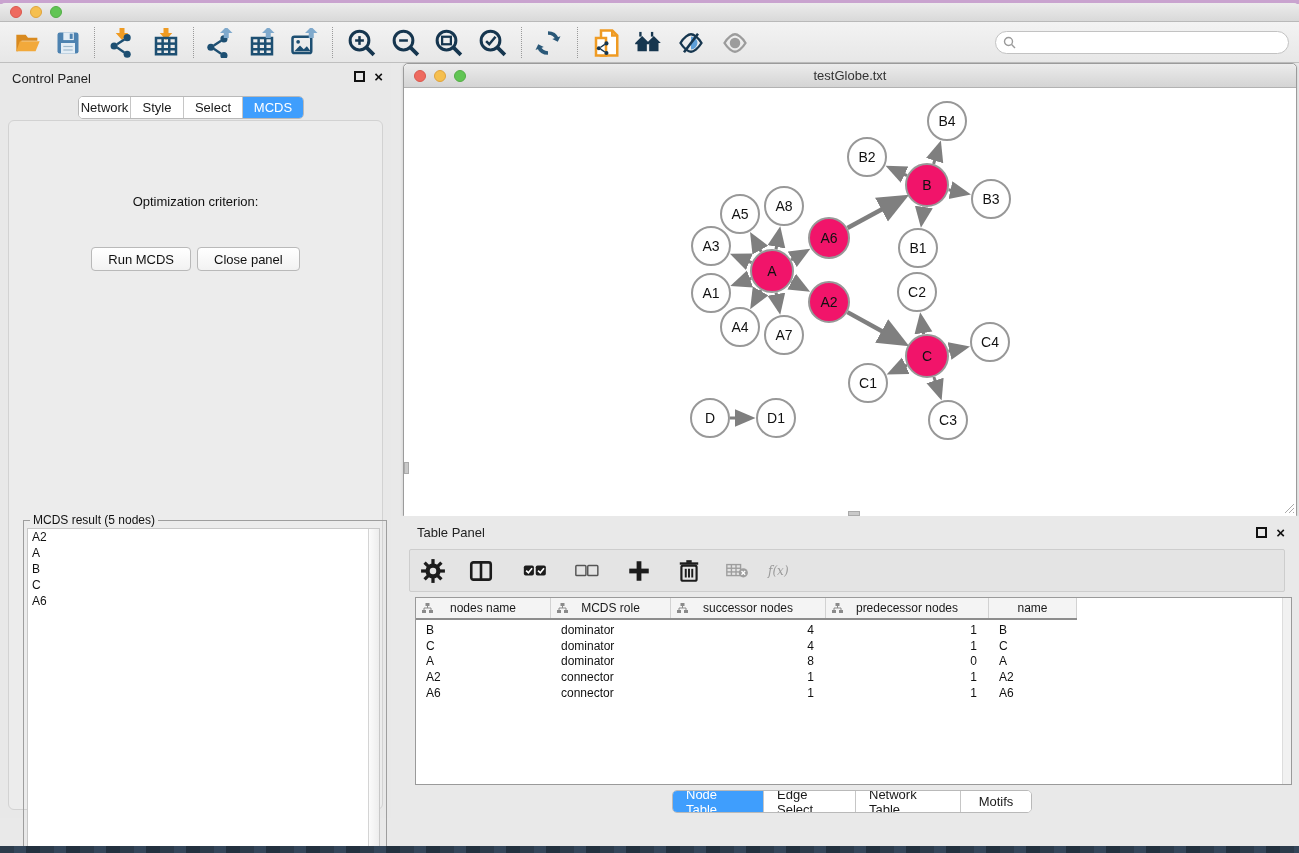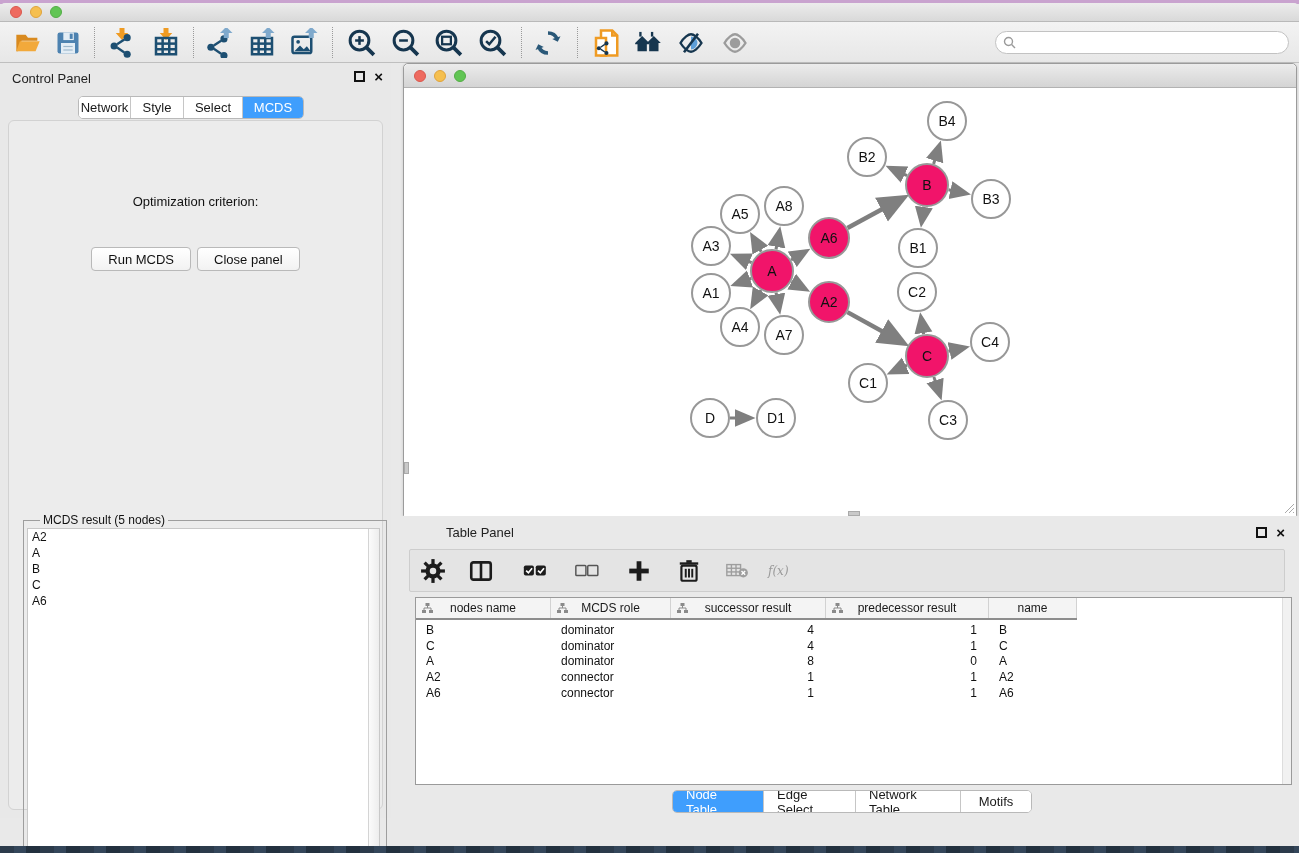--- a/index.html
+++ b/index.html
@@ -52,39 +52,39 @@
   .sel-stepper { width:20px; height:22px; background:linear-gradient(#6fb1fc,#3b8ff9); border-radius:0 3px 3px 0;
     display:flex; flex-direction:column; align-items:center; justify-content:center; gap:3px; }
   .tri-up { width:0; height:0; border-left:4px solid transparent; border-right:4px solid transparent; border-bottom:5px solid #fff; }
   .tri-down { width:0; height:0; border-left:4px solid transparent; border-right:4px solid transparent; border-top:5px solid #fff; }
   .cp-buttons { position:absolute; left:0; top:126px; width:100%; display:flex; justify-content:center; gap:6px; }
   .push-btn { height:24px; background:linear-gradient(#ffffff,#f2f2f2); border:1px solid #b9b9b9; border-radius:4px;
     font-size:13px; color:#111; padding:0 16px; display:flex; align-items:center; }
 
   .mcds-fieldset { position:absolute; left:14px; top:392px; width:364px; height:345px;
     border:1px solid #9e9e9e; background:transparent; }
-  .mcds-fieldset legend { font-size:12px; color:#111; padding:0 3px; margin-left:16px; }
+  .mcds-fieldset legend { font-size:12px; color:#111; padding:0 3px; margin-left:6px; }
   .mcds-list { position:absolute; left:3px; top:1px; right:6px; bottom:4px; background:#fff; border:1px solid #c8c8c8; overflow:hidden; }
   .mcds-scroll { position:absolute; right:0; top:0; bottom:0; width:11px; background:linear-gradient(90deg,#fbfbfb,#ededed); border-left:1px solid #d4d4d4; }
   .mcds-item { font-size:12px; color:#111; padding:1px 0 1px 4px; line-height:14px; }
 
   
   .net-window { position:absolute; left:403px; top:63px; width:894px; height:453px;
     border:1px solid #9b9b9b; border-radius:5px 5px 0 0; background:#fff; box-shadow:0 1px 3px rgba(0,0,0,0.15); }
   .net-titlebar { position:absolute; left:0; top:0; width:100%; height:24px;
     background:linear-gradient(#ececec,#d4d4d4); border-bottom:1px solid #b2b2b2; border-radius:5px 5px 0 0; display:flex; align-items:center; }
   .net-title { position:absolute; left:0; right:0; text-align:center; font-size:13px; color:#333; }
   .net-content { position:absolute; left:0; top:25px; width:892px; height:427px; background:#fff; overflow:hidden; }
   .v-thumb { position:absolute; left:0px; top:373px; width:5px; height:12px; background:#c9c9c9; border:1px solid #aaa; }
   .h-thumb { position:absolute; left:444px; bottom:0px; width:12px; height:5px; background:#c9c9c9; border:1px solid #aaa; }
   .resize-grip { position:absolute; right:1px; bottom:1px; }
 
   
   .table-panel { position:absolute; left:391px; top:516px; width:908px; height:302px; background:#e9e9e9; }
-  .tp-title { position:absolute; left:26px; top:9px; font-size:13px; color:#222;margin-left:29px; }
+  .tp-title { position:absolute; left:26px; top:9px; font-size:13px; color:#222; }
   .tp-btns { position:absolute; right:14px; top:11px; display:flex; gap:9px; align-items:center; }
   .tp-toolbar { position:absolute; left:18px; top:33px; width:876px; height:43px; background:#e4e4e4;
     border:1px solid #cdcdcd; border-radius:2px; display:flex; align-items:center; }
   .tp-tool { display:flex; align-items:center; justify-content:center; height:30px; }
   .fx-label { font-family:"DejaVu Serif", serif; font-style:italic; font-size:12px; color:#9a9a9a; }
 
   .node-table { position:absolute; left:24px; top:81px; width:877px; height:188px; background:#fff; border:1px solid #9a9a9a; overflow:hidden; }
   .nt-scroll { position:absolute; right:0; top:0; bottom:0; width:9px; background:#f1f1f1; border-left:1px solid #ddd; }
   .nt-header { position:absolute; left:0; top:0; height:22px; display:flex; border-bottom:2px solid #8d8d8d; background:#f4f4f4; }
   .nt-hcell { position:relative; display:flex; align-items:center; justify-content:center; border-right:1px solid #d2d2d2; font-size:12px; color:#1a1a1a; background:#f4f4f4; }
@@ -307,20 +307,21 @@
     </div>
   </div>
 
   <div class="net-window">
     <div class="net-titlebar">
       <div class="lights">
         <div class="light red"></div>
         <div class="light yellow"></div>
         <div class="light green"></div>
       </div>
+      <div class="net-title">testGlobe.txt</div>
     </div>
     <div class="net-content">
       <svg id="graph-svg" width="892" height="427">
           <defs>
             <marker id="arrow" markerWidth="8" markerHeight="8" refX="5.5" refY="3" orient="auto">
               <path d="M0,0 L7,3 L0,6 z" fill="#7f7f7f"></path>
             </marker>
           </defs>
           <line x1="347.30480533927783" y1="189.46384069730965" x2="330.51726665991157" y2="195.51836284396632" stroke="#7f7f7f" stroke-width="3" marker-end="url(#arrow)"></line>
           <line x1="387.3266458524232" y1="192.51098283201966" x2="402.15941853804526" y2="200.5779293803404" stroke="#7f7f7f" stroke-width="3" marker-end="url(#arrow)"></line>
@@ -531,30 +532,30 @@
             </svg>
             <span>MCDS role</span>
           </div>
           <div class="nt-hcell" style="width: 155px;">
             <svg class="tree-ic" width="11" height="11" viewBox="0 0 11 11">
               <rect x="3.5" y="0" width="4" height="3" fill="#8a8a8a"></rect>
               <rect x="0" y="7" width="4" height="3" fill="#8a8a8a"></rect>
               <rect x="7" y="7" width="4" height="3" fill="#8a8a8a"></rect>
               <path d="M5.5 3v2M2 7V5h7v2" stroke="#8a8a8a" fill="none"></path>
             </svg>
-            <span>successor result</span>
+            <span>successor nodes</span>
           </div>
           <div class="nt-hcell" style="width: 163px;">
             <svg class="tree-ic" width="11" height="11" viewBox="0 0 11 11">
               <rect x="3.5" y="0" width="4" height="3" fill="#8a8a8a"></rect>
               <rect x="0" y="7" width="4" height="3" fill="#8a8a8a"></rect>
               <rect x="7" y="7" width="4" height="3" fill="#8a8a8a"></rect>
               <path d="M5.5 3v2M2 7V5h7v2" stroke="#8a8a8a" fill="none"></path>
             </svg>
-            <span>predecessor result</span>
+            <span>predecessor nodes</span>
           </div>
           <div class="nt-hcell" style="width: 88px;">
             <span>name</span>
           </div>
         </div>
         <div class="nt-row" style="top: 24px;">
           <div class="nt-cell" style="width: 135px; padding-left: 10px; padding-right: 0px;">B</div>
           <div class="nt-cell" style="width: 120px; padding-left: 10px; padding-right: 0px;">dominator</div>
           <div class="nt-cell num" style="width: 155px; padding-left: 0px; padding-right: 12px;">4</div>
           <div class="nt-cell num" style="width: 163px; padding-left: 0px; padding-right: 12px;">1</div>

